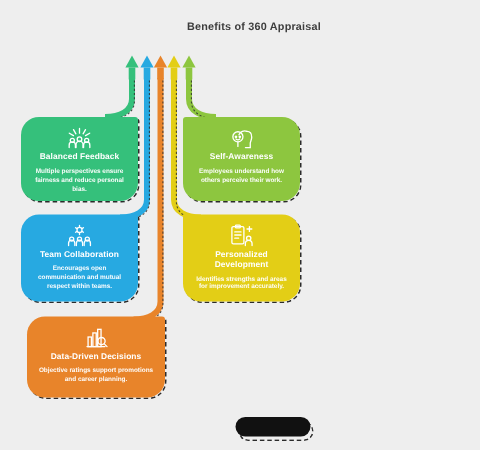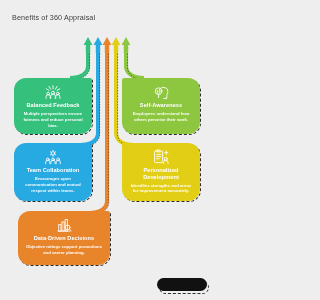--- a/index.html
+++ b/index.html
@@ -6,22 +6,22 @@
   body{
     width:214px;height:300px;
     background:#eeeeee;
     font-family:"Liberation Sans", sans-serif;
     overflow:hidden;position:relative;
   }
   #stage{position:absolute;inset:0;width:214px;height:300px;}
 
   .title{
     position:absolute;left:0;right:0;top:13px;
-    text-align:left;
-    font-size:7.2px;font-weight:normal;color:#3d3d3d;
+    text-align:right;
+    font-size:7.2px;font-weight:bold;color:#3d3d3d;
     letter-spacing:.15px;
     padding-left:12px;
   }
 
   svg.layer{position:absolute;left:0;top:0;width:214px;height:300px;}
 
   .card{
     position:absolute;
     box-sizing:border-box;
     display:flex;flex-direction:column;align-items:center;

